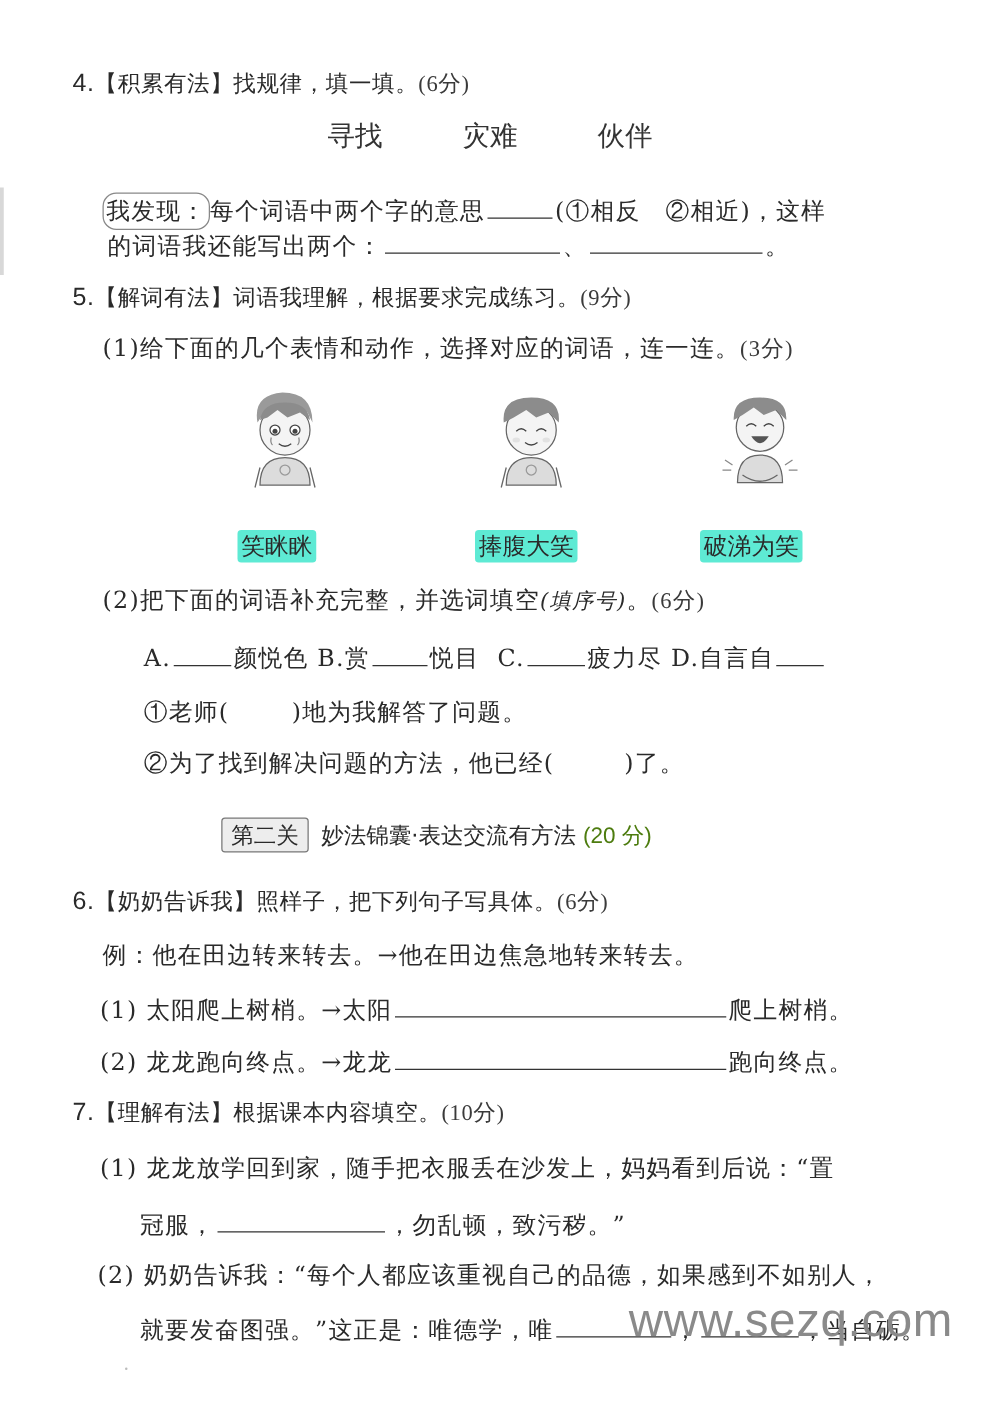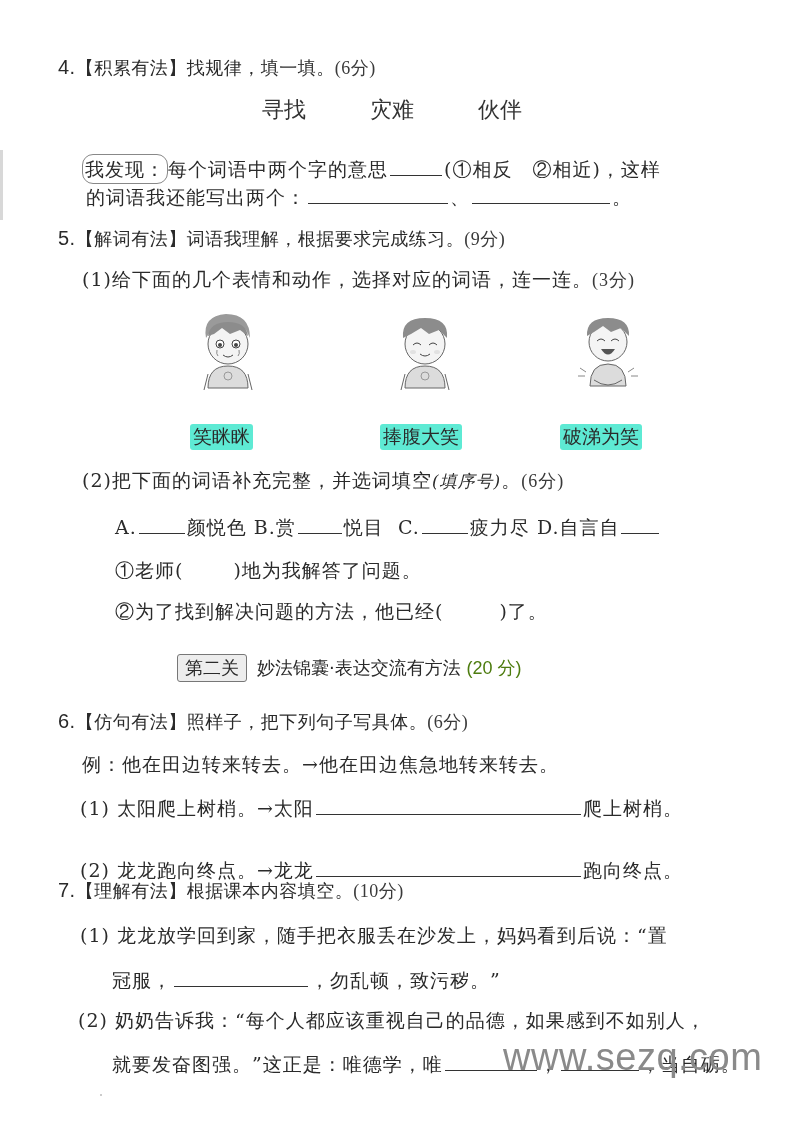--- a/index.html
+++ b/index.html
@@ -117,30 +117,30 @@
 
 <div class="line" style="left:115px; top:597px; letter-spacing:1px;">
   <span>②为了找到解决问题的方法，他已经(</span><span class="paren-blank" style="width:56px;"></span><span>)了。</span>
 </div>
 
 <div class="section-title">
   <span class="section-badge">第二关</span><span>妙法锦囊·表达交流有方法</span> <span class="section-pts">(20 分)</span>
 </div>
 
 <div class="line q-head" style="left:58px; top:707px;">
-  <span class="num">6.</span><span class="tag">【仿句有法】</span><span>照样子，把下列句子写具体。</span><span class="pts">(6分)</span>
+  <span class="num">6.</span><span class="tag">【奶奶告诉我】</span><span>照样子，把下列句子写具体。</span><span class="pts">(6分)</span>
 </div>
 
 <div class="line" style="left:82px; top:750px; letter-spacing:1px;">例：他在田边转来转去。→他在田边焦急地转来转去。</div>
 
 <div class="line" style="left:80px; top:794px; letter-spacing:1px;">
   <span>(1) 太阳爬上树梢。→太阳</span><span class="blank" style="width:265px;"></span><span>爬上树梢。</span>
 </div>
 
-<div class="line" style="left:80px; top:836px; letter-spacing:1px;margin-top:20px;">
+<div class="line" style="left:80px; top:836px; letter-spacing:1px;">
   <span>(2) 龙龙跑向终点。→龙龙</span><span class="blank" style="width:265px;"></span><span>跑向终点。</span>
 </div>
 
 <div class="line q-head" style="left:58px; top:876px;">
   <span class="num">7.</span><span class="tag">【理解有法】</span><span>根据课本内容填空。</span><span class="pts">(10分)</span>
 </div>
 
 <div class="line" style="left:80px; top:921px; letter-spacing:1px;">(1) 龙龙放学回到家，随手把衣服丢在沙发上，妈妈看到后说：“置</div>
 
 <div class="line" style="left:112px; top:966px; letter-spacing:1px;">

